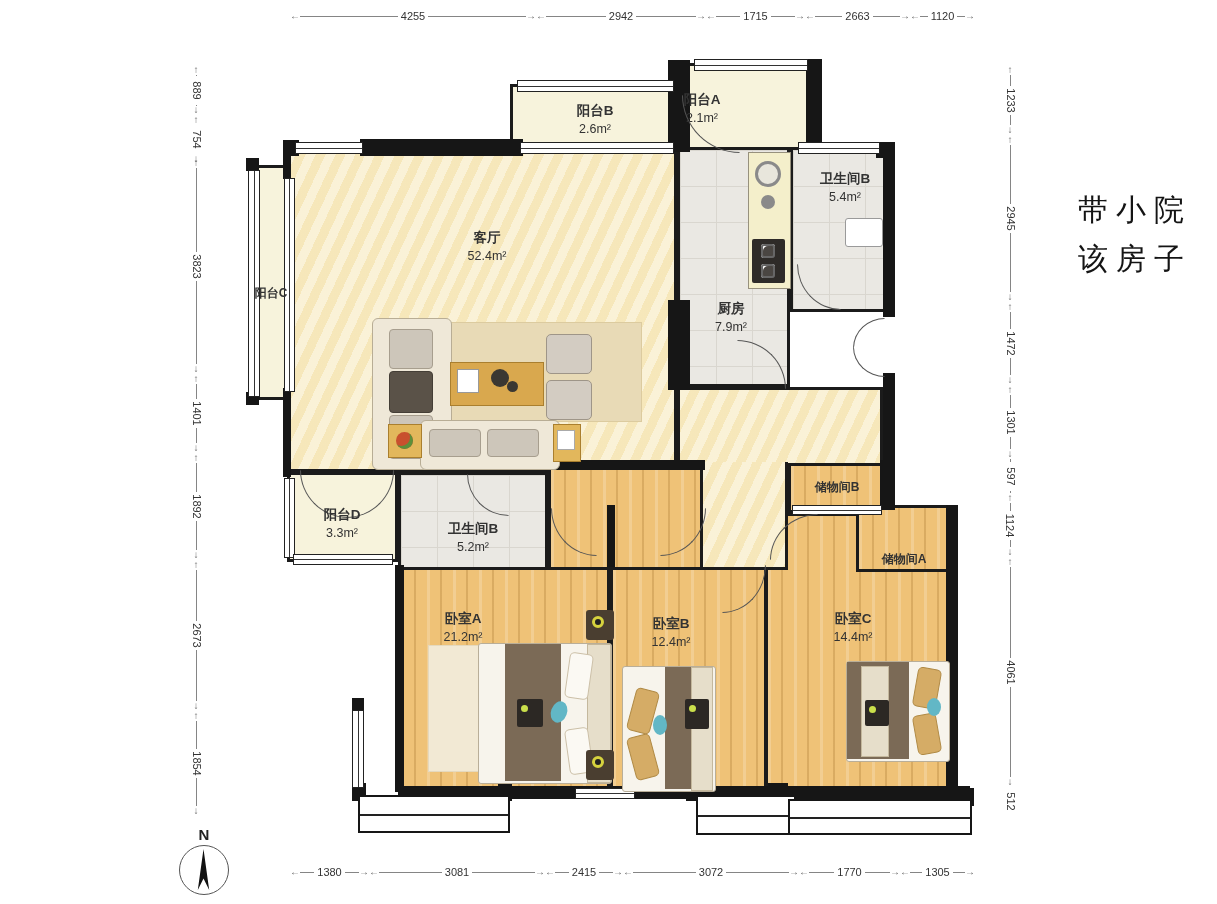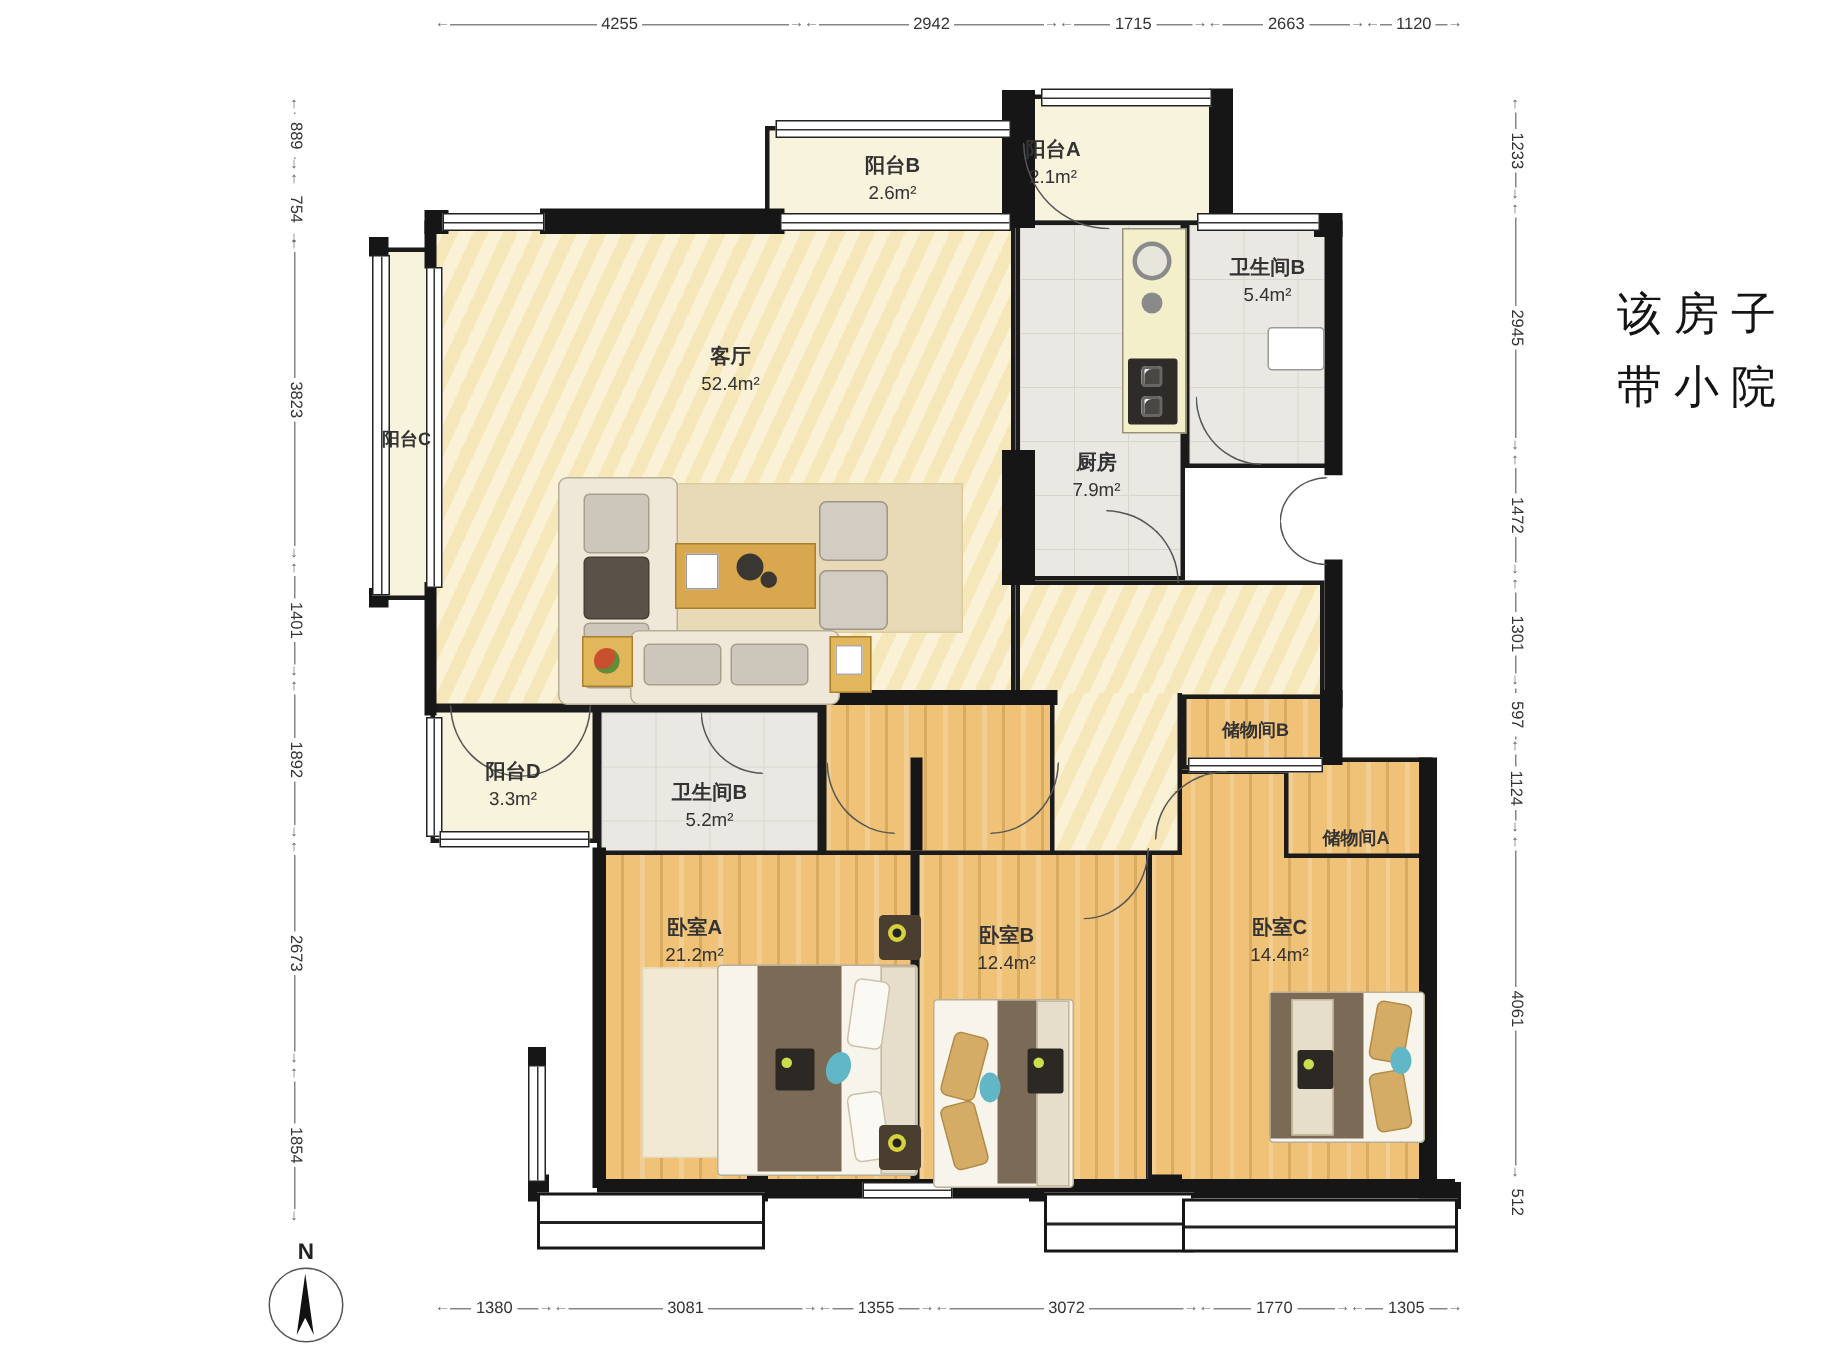--- a/index.html
+++ b/index.html
@@ -319,21 +319,21 @@
   <div class="seg h" style="left:369px;top:864px;width:176px">
       <span class="ar">←</span>
       <span class="ln"></span>
       <span class="num">3081</span>
       <span class="ln"></span>
       <span class="ar">→</span>
     </div>
   <div class="seg h" style="left:545px;top:864px;width:78px">
       <span class="ar">←</span>
       <span class="ln"></span>
-      <span class="num">1355</span>
+      <span class="num">2415</span>
       <span class="ln"></span>
       <span class="ar">→</span>
     </div>
   <div class="seg h" style="left:623px;top:864px;width:176px">
       <span class="ar">←</span>
       <span class="ln"></span>
       <span class="num">3072</span>
       <span class="ln"></span>
       <span class="ar">→</span>
     </div>
@@ -447,22 +447,22 @@
       <span class="ln"></span>
       <span class="num">4061</span>
       <span class="ln"></span>
       <span class="ar">↓</span>
     </div>
   <div class="seg v" style="left:1002px;top:787px;height:29px">
       <span class="num">512</span>
     </div>
 
   <div class="note" style="left:1078px;top:186px">
+    <span>带小院</span>
     <span>该房子</span>
-    <span>带小院</span>
   </div>
 
   <div class="comp" style="left:172px;top:826px">
     <span class="n">N</span>
     <div class="circ">
       <div class="needle"></div>
     </div>
   </div>
 
 </div>

